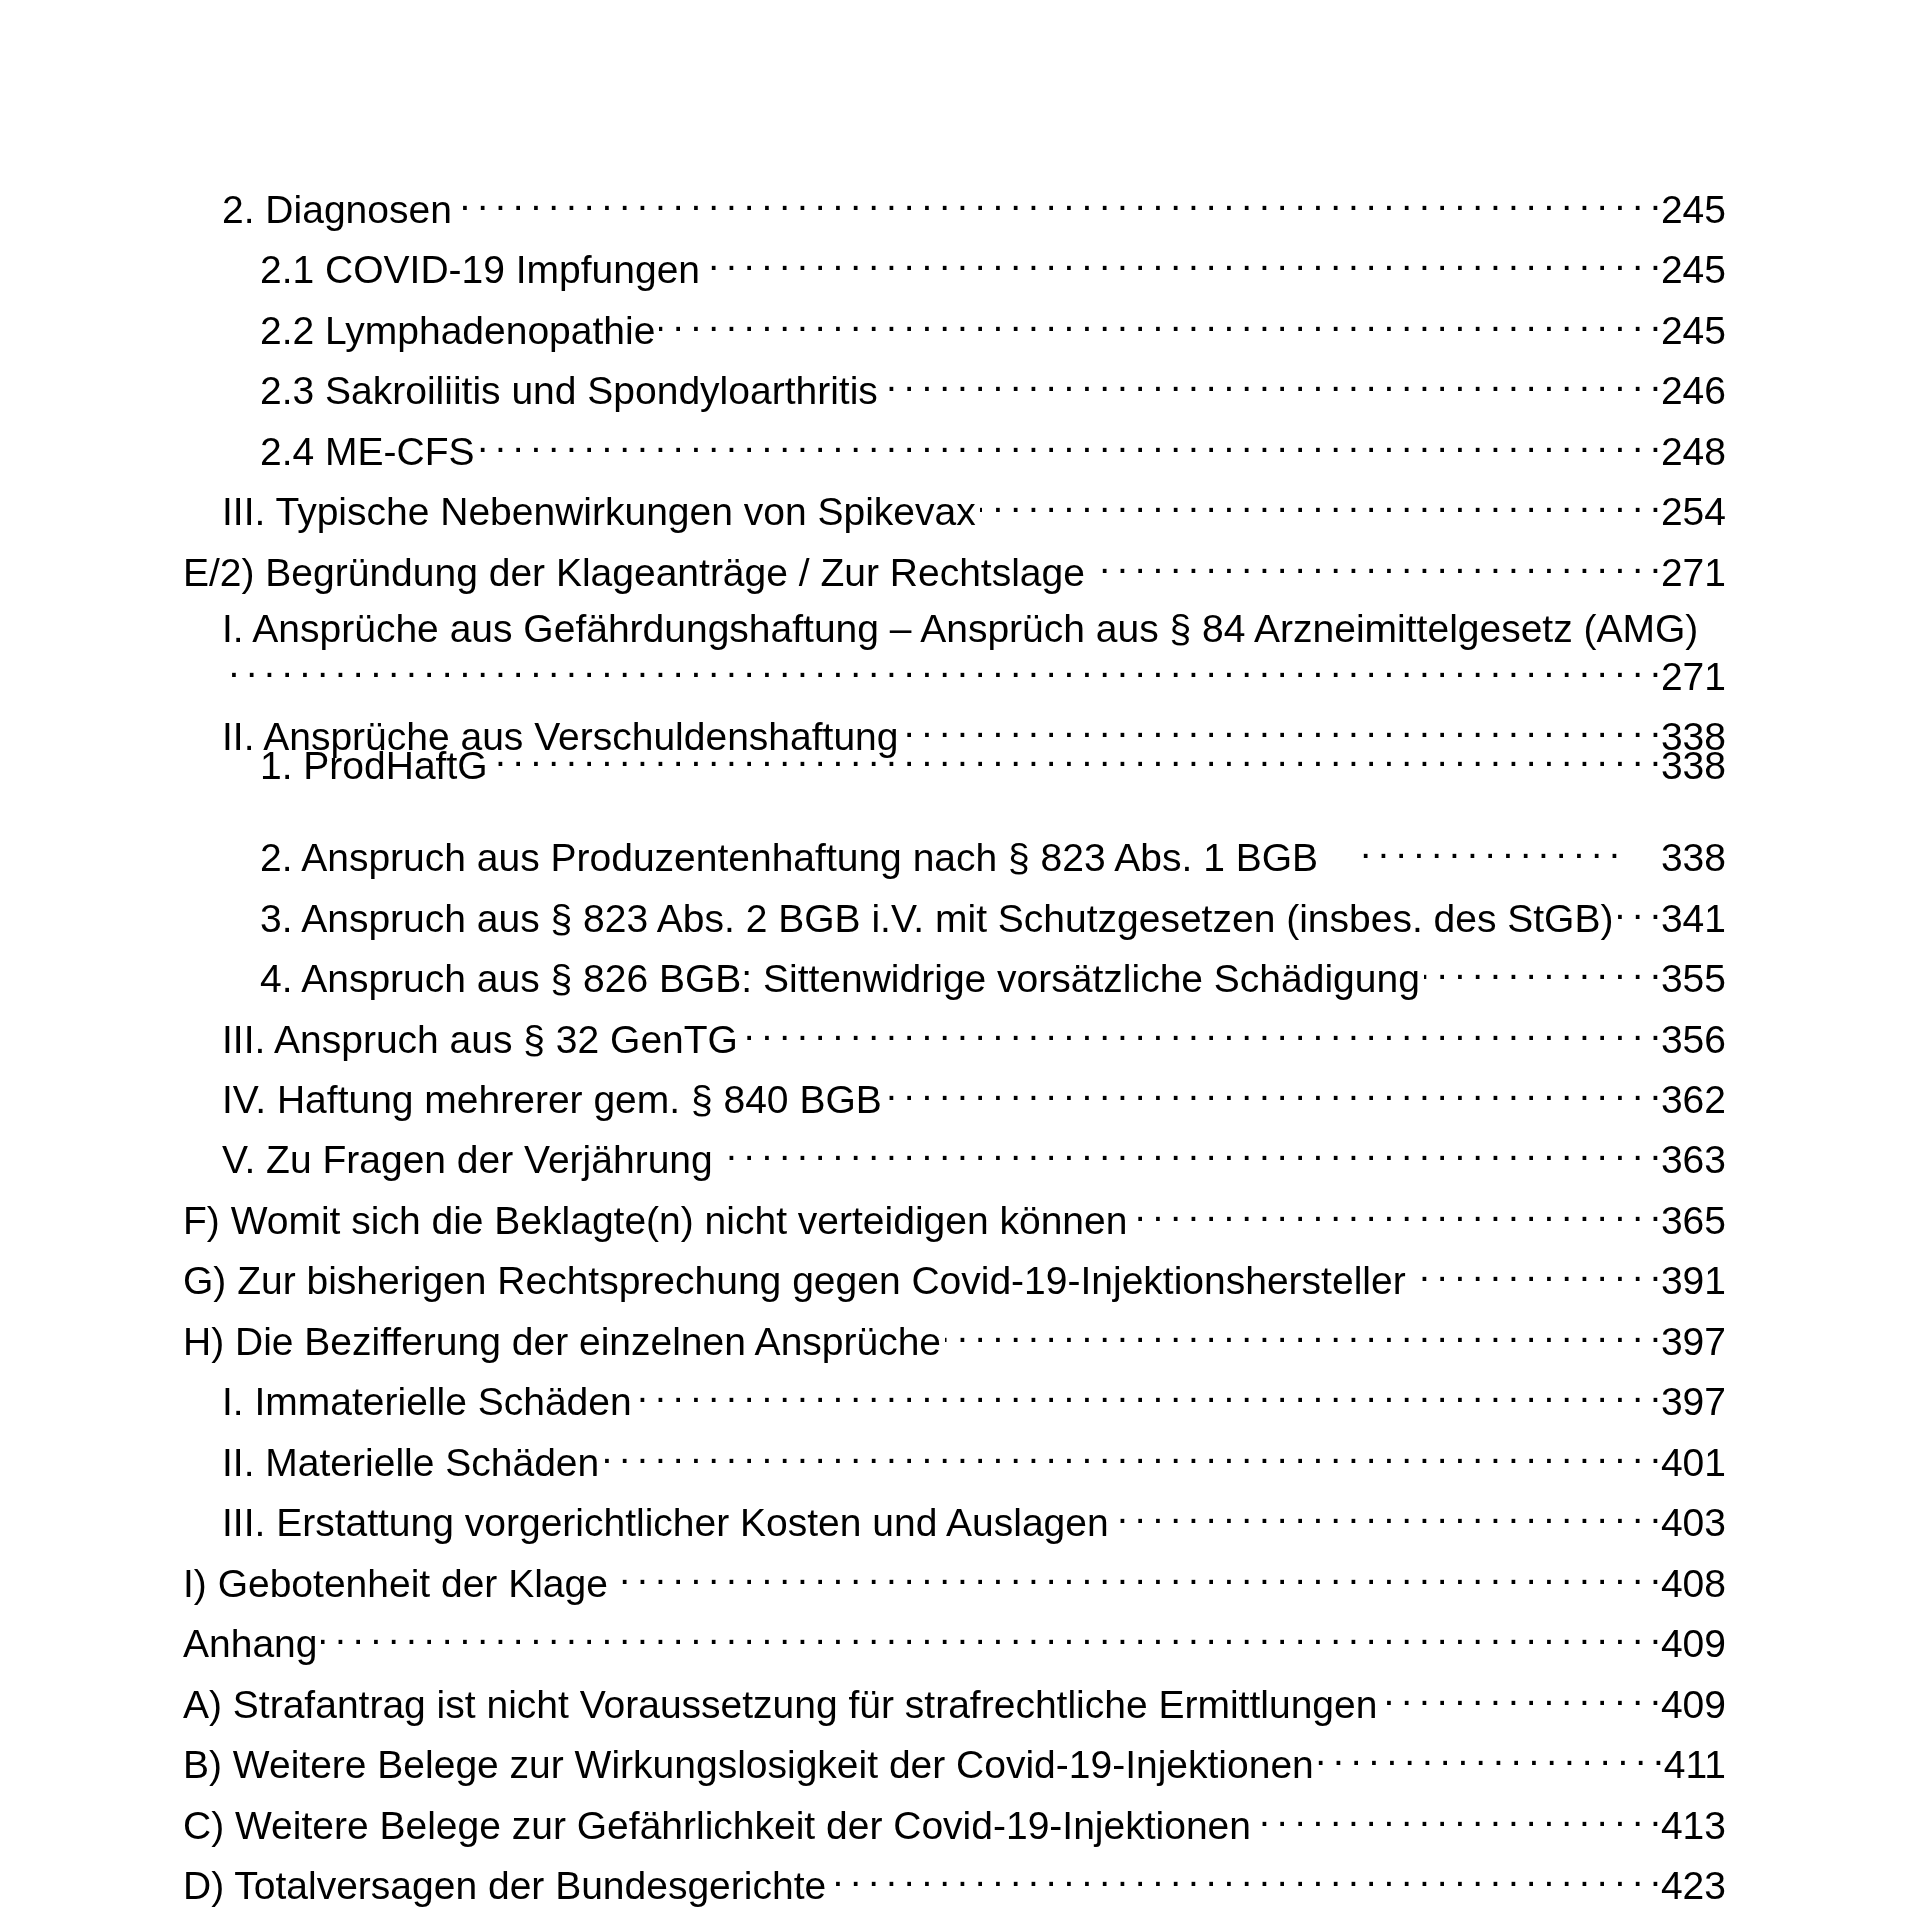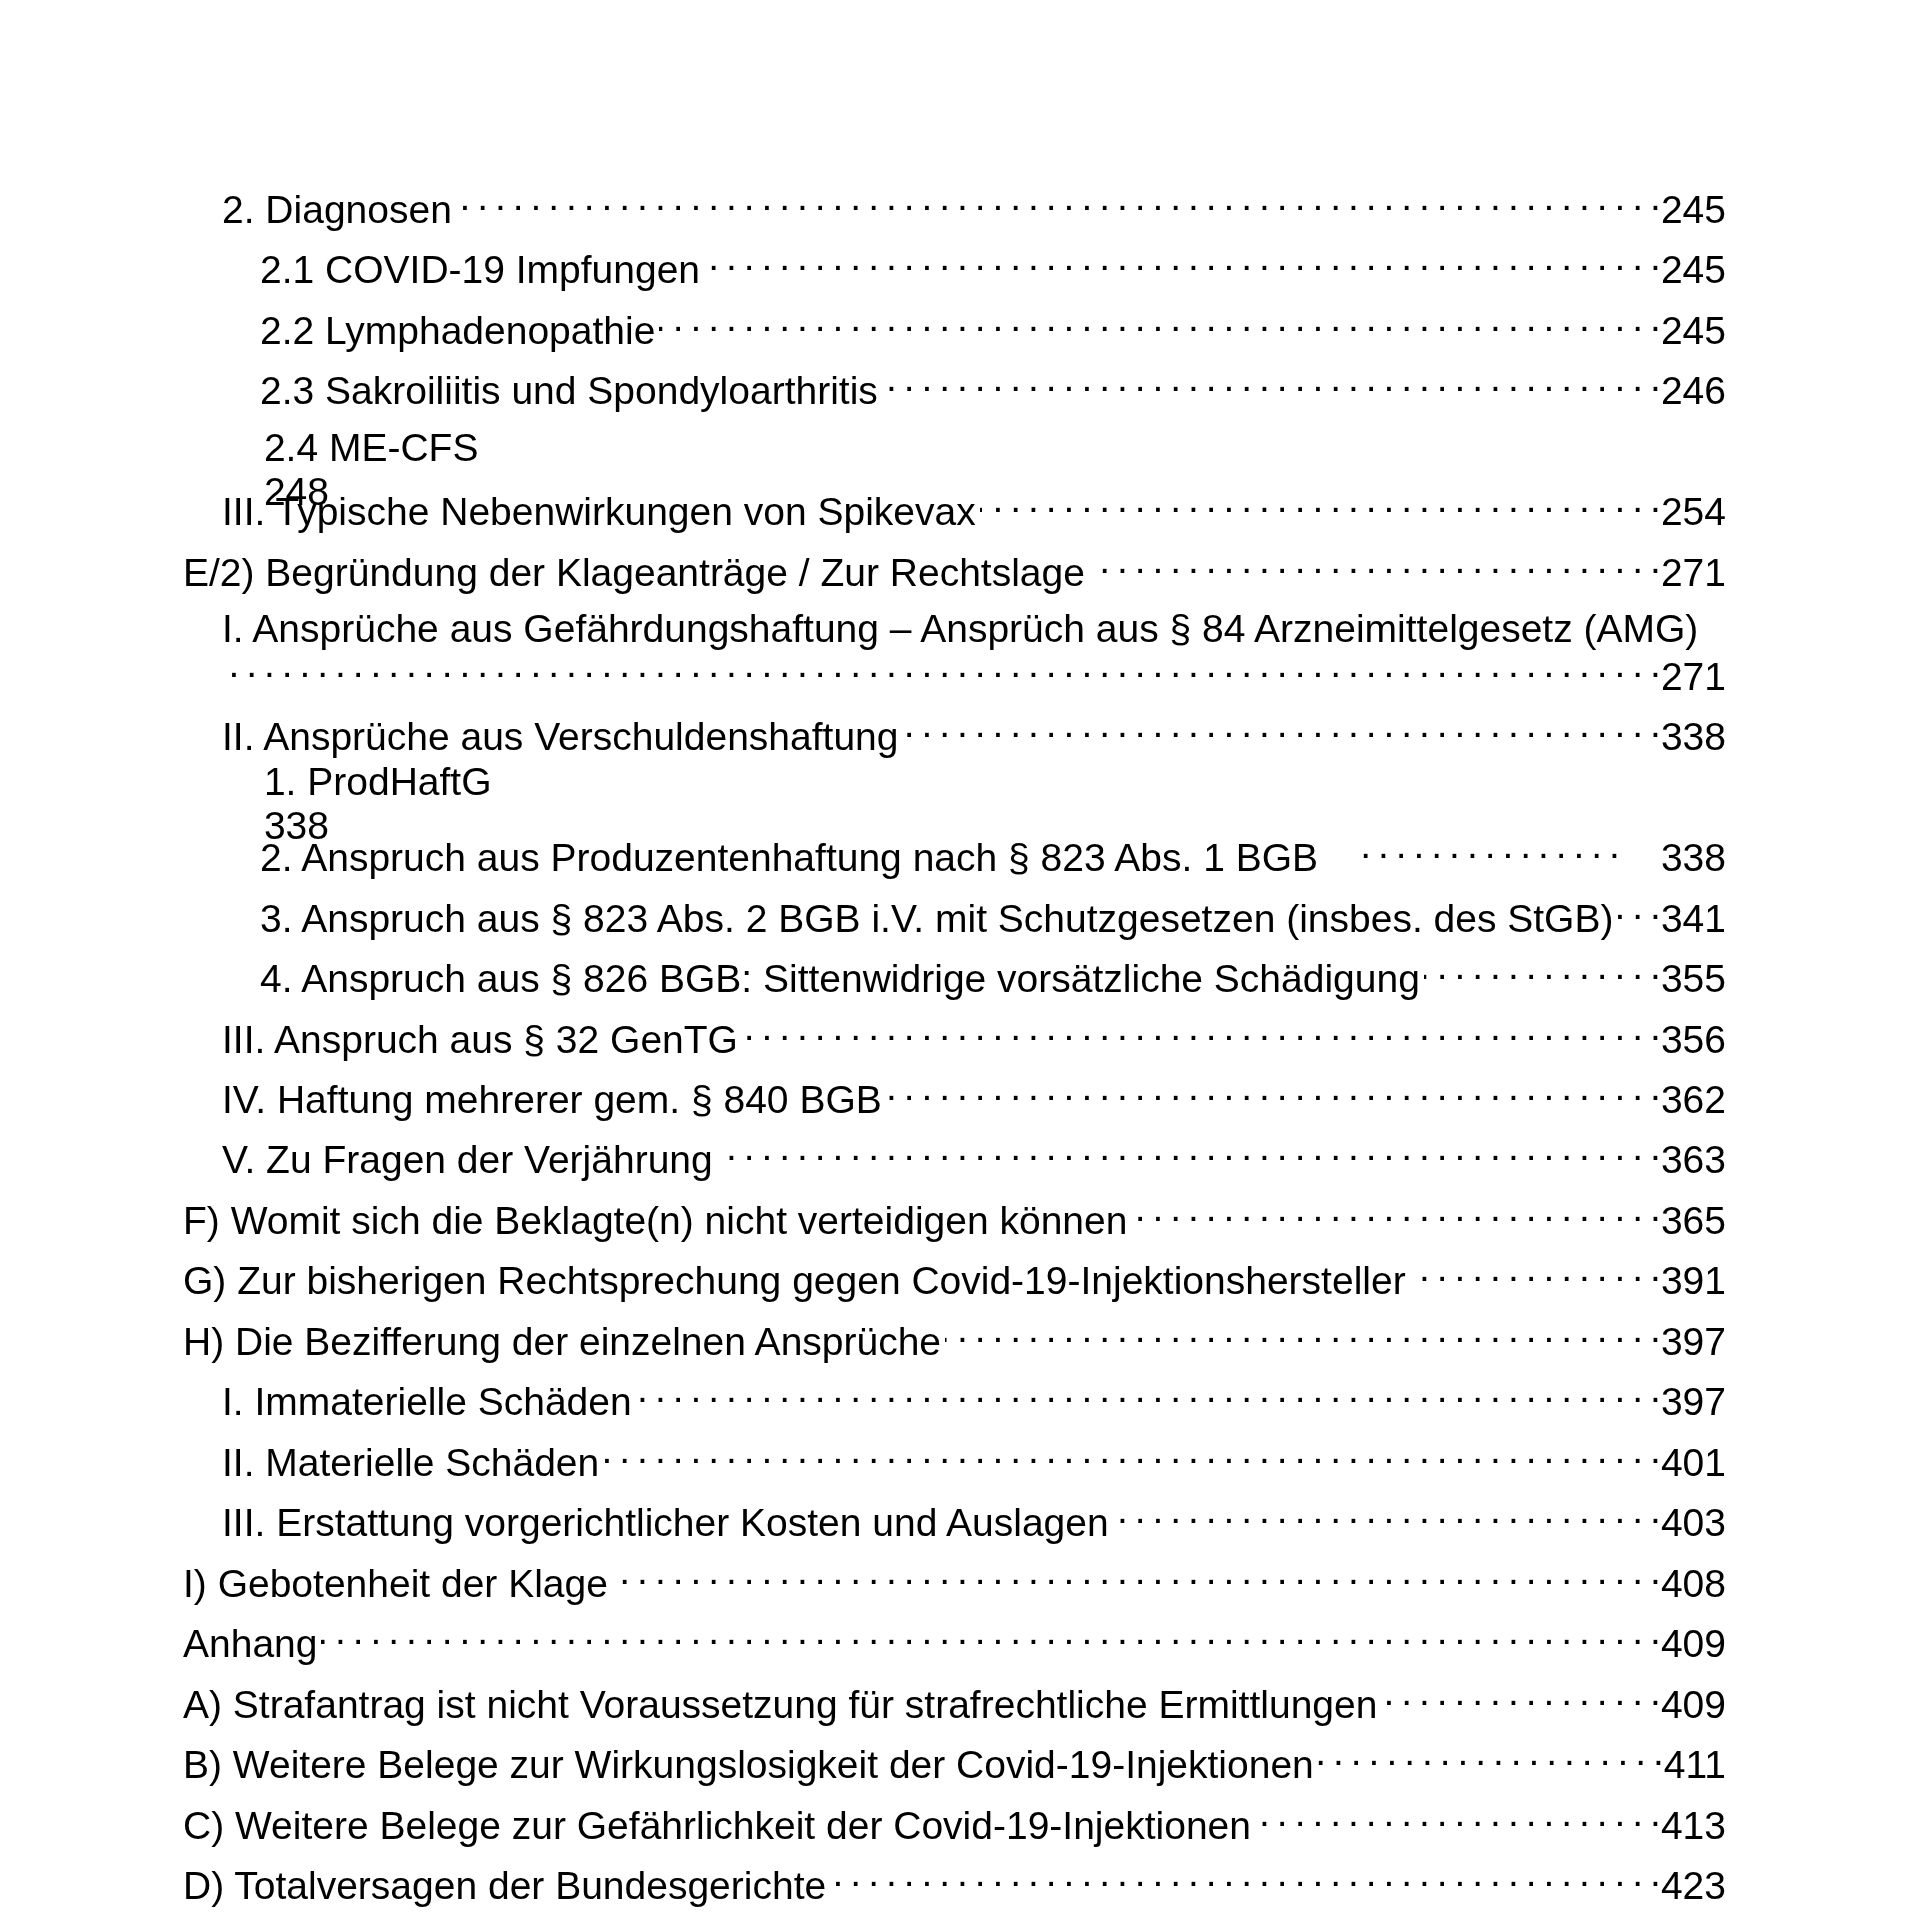--- a/index.html
+++ b/index.html
@@ -51,21 +51,21 @@
       <div class="entry lvl2" style="top: 305px; justify-content: center;">
         <span class="title">2.2 Lymphadenopathie</span>
         <span class="leader"></span>
         <span class="page-num">245</span>
       </div>
       <div class="entry lvl2" style="top: 365px;">
         <span class="title">2.3 Sakroiliitis und Spondyloarthritis</span>
         <span class="leader"></span>
         <span class="page-num">246</span>
       </div>
-      <div class="entry lvl2" style="top: 426px; flex-direction: column;">
+      <div class="entry lvl2" style="top: 426px;">
         <span class="title">2.4 ME-CFS</span>
         <span class="leader"></span>
         <span class="page-num">248</span>
       </div>
       <div class="entry lvl1" style="top: 486px;">
         <span class="title">III. Typische Nebenwirkungen von Spikevax</span>
         <span class="leader"></span>
         <span class="page-num">254</span>
       </div>
       <div class="entry lvl0" style="top: 547px;">
@@ -78,21 +78,21 @@
       </div>
       <div class="entry lvl1" style="top: 651px;">
         <span class="leader" style="margin-left: 0px;"></span>
         <span class="page-num">271</span>
       </div>
       <div class="entry lvl1" style="top: 711px;">
         <span class="title">II. Ansprüche aus Verschuldenshaftung</span>
         <span class="leader"></span>
         <span class="page-num">338</span>
       </div>
-      <div class="entry lvl2" style="top: 760px; flex-direction: column;">
+      <div class="entry lvl2" style="top: 740px;">
         <span class="title">1. ProdHaftG</span>
         <span class="leader"></span>
         <span class="page-num">338</span>
       </div>
       <div class="entry lvl2" style="top: 832px; gap: 41px;">
         <span class="title">2. Anspruch aus Produzentenhaftung nach § 823 Abs. 1 BGB</span>
         <span class="leader"></span>
         <span class="page-num">338</span>
       </div>
       <div class="entry lvl2" style="top: 893px; justify-content: space-between;">

